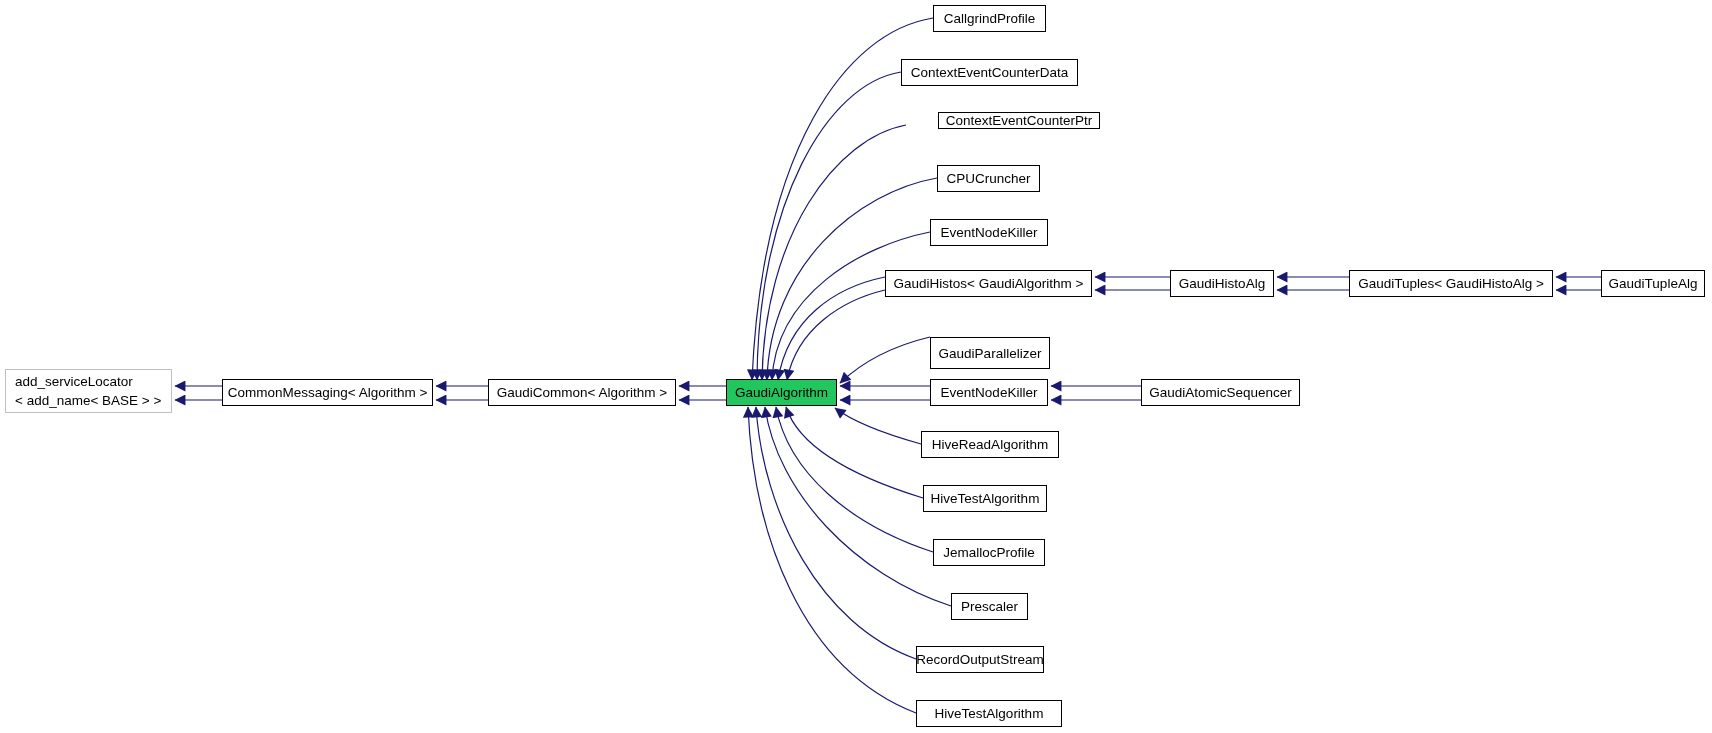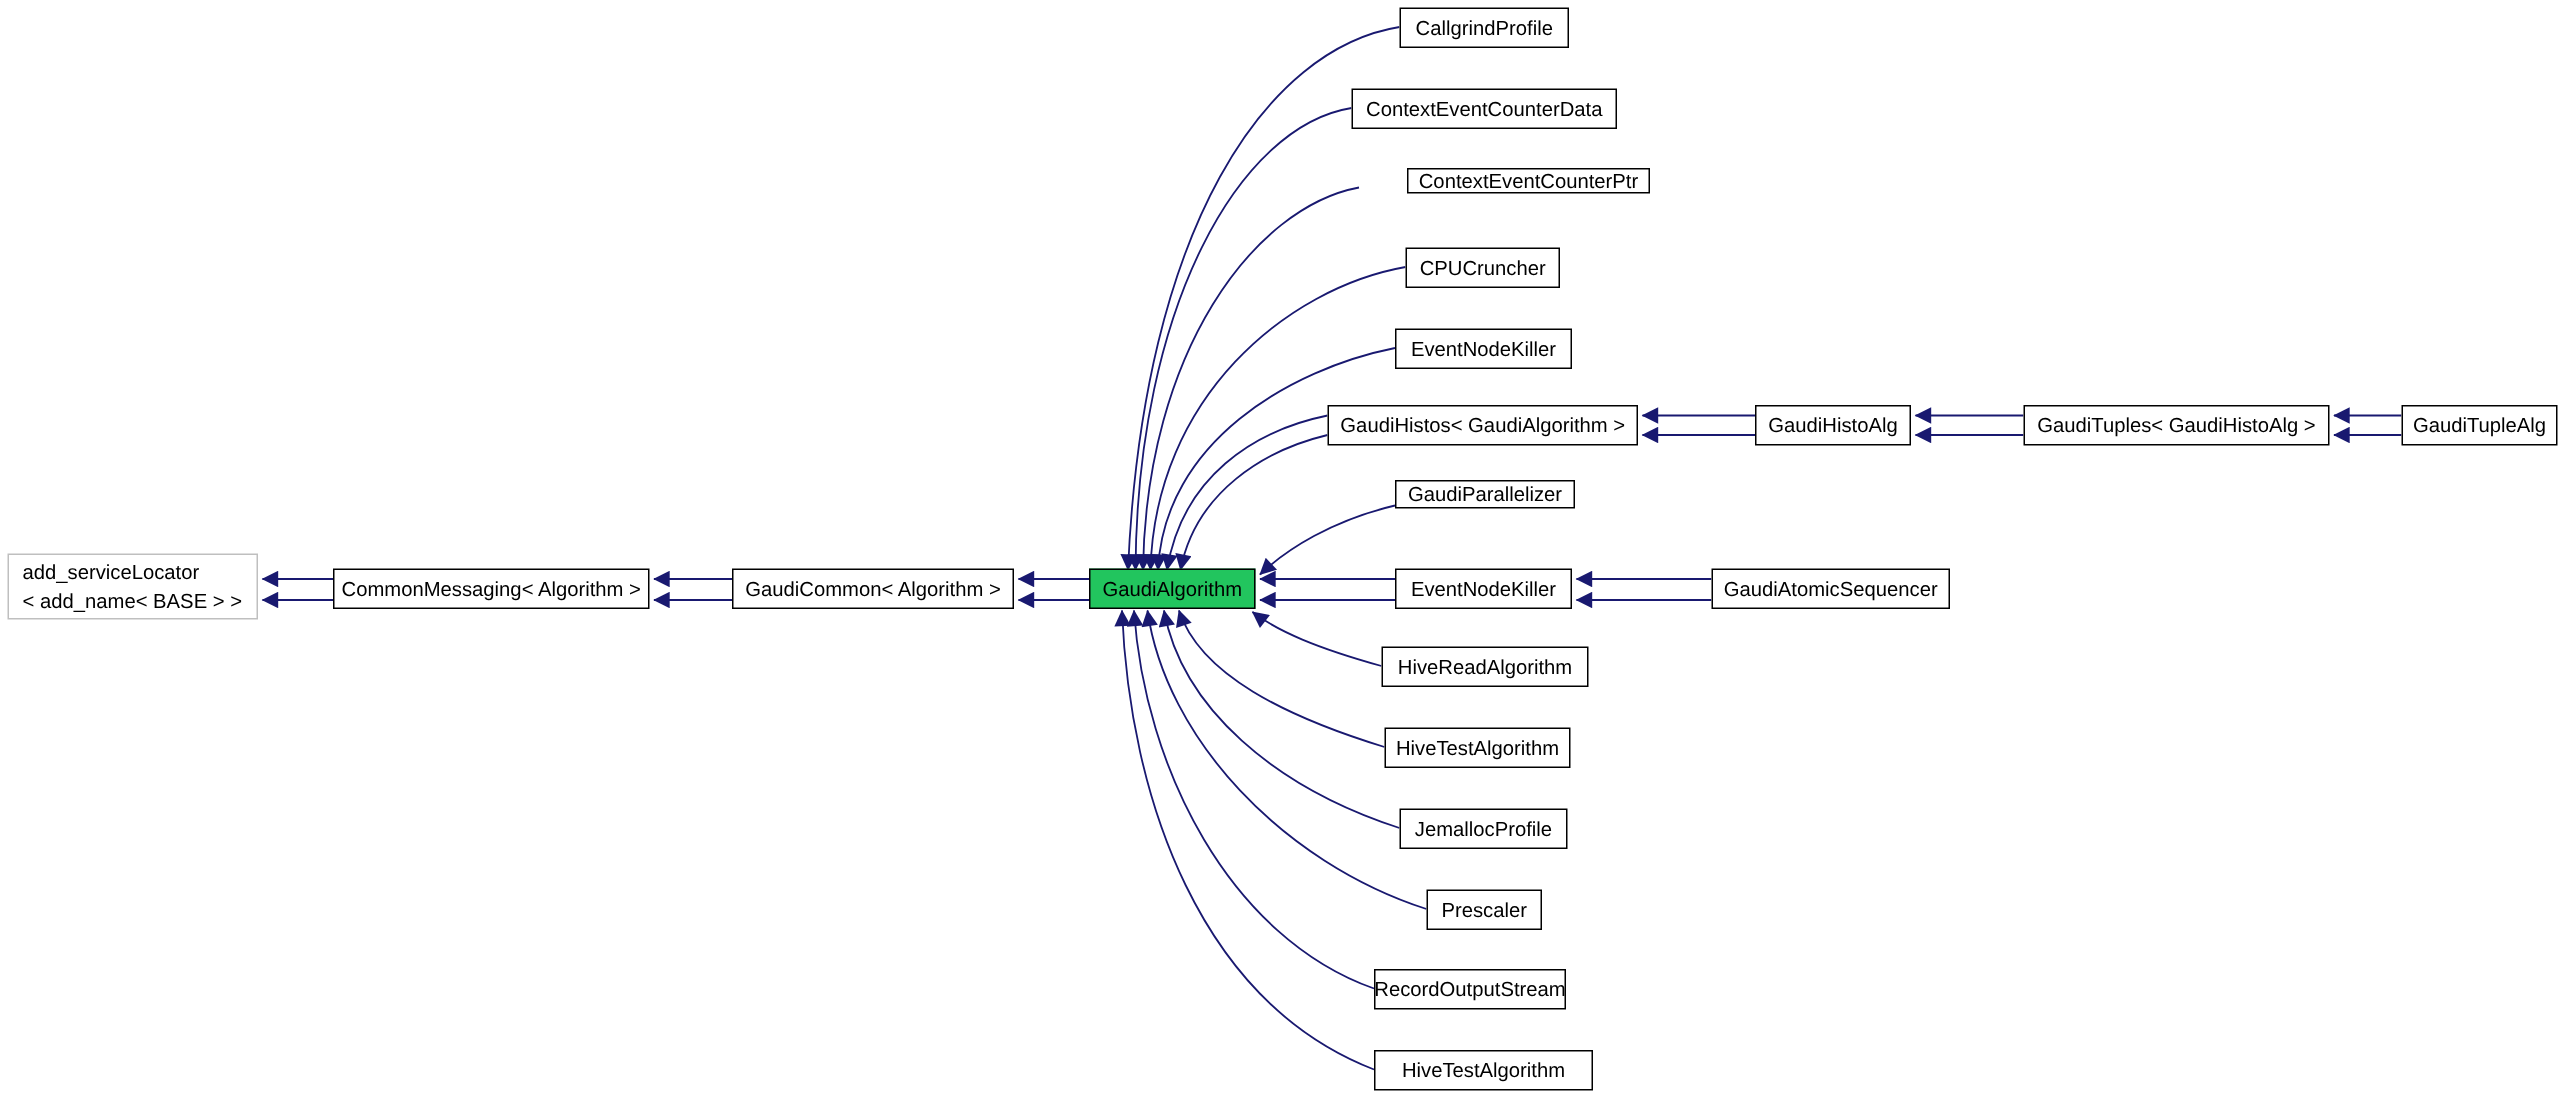--- a/index.html
+++ b/index.html
@@ -131,21 +131,21 @@
   </div>
 
   <div class="node" style="left:1349px;top:270px;width:204px;height:27px">
     <span class="lbl">GaudiTuples&lt; GaudiHistoAlg &gt;</span>
   </div>
 
   <div class="node" style="left:1601px;top:270px;width:104px;height:27px">
     <span class="lbl">GaudiTupleAlg</span>
   </div>
 
-  <div class="node" style="left:930px;top:320px;width:120px;height:19px">
+  <div class="node" style="left:930px;top:337px;width:120px;height:32px">
     <span class="lbl">GaudiParallelizer</span>
   </div>
 
   <div class="node" style="left:930px;top:379px;width:118px;height:27px">
     <span class="lbl">EventNodeKiller</span>
   </div>
 
   <div class="node" style="left:1141px;top:379px;width:159px;height:27px">
     <span class="lbl">GaudiAtomicSequencer</span>
   </div>

